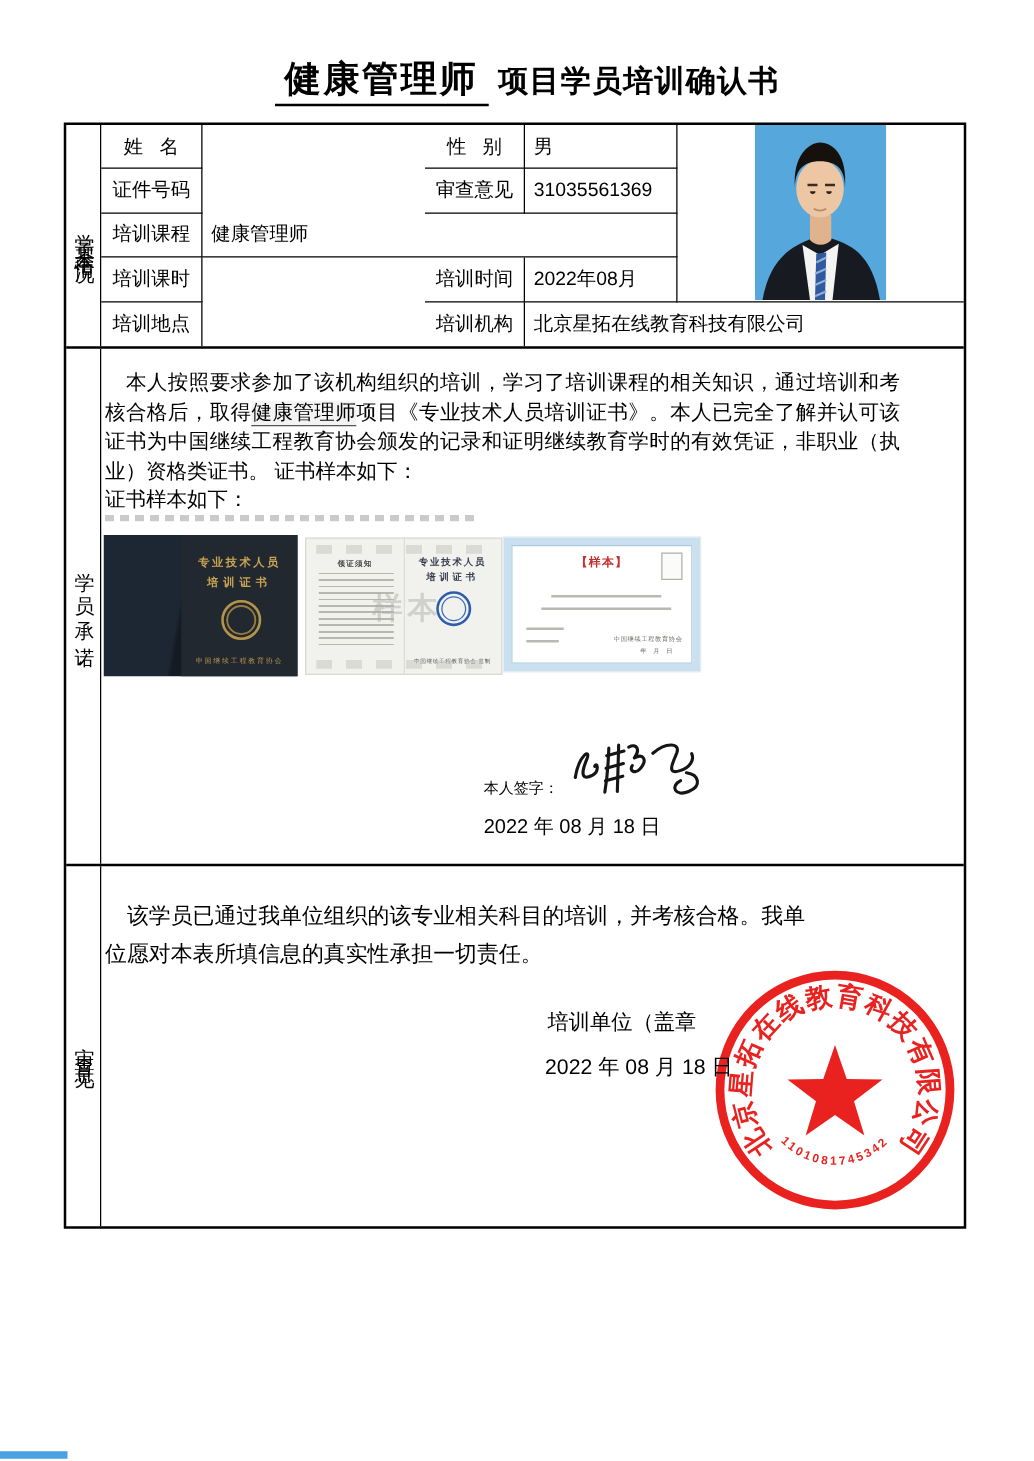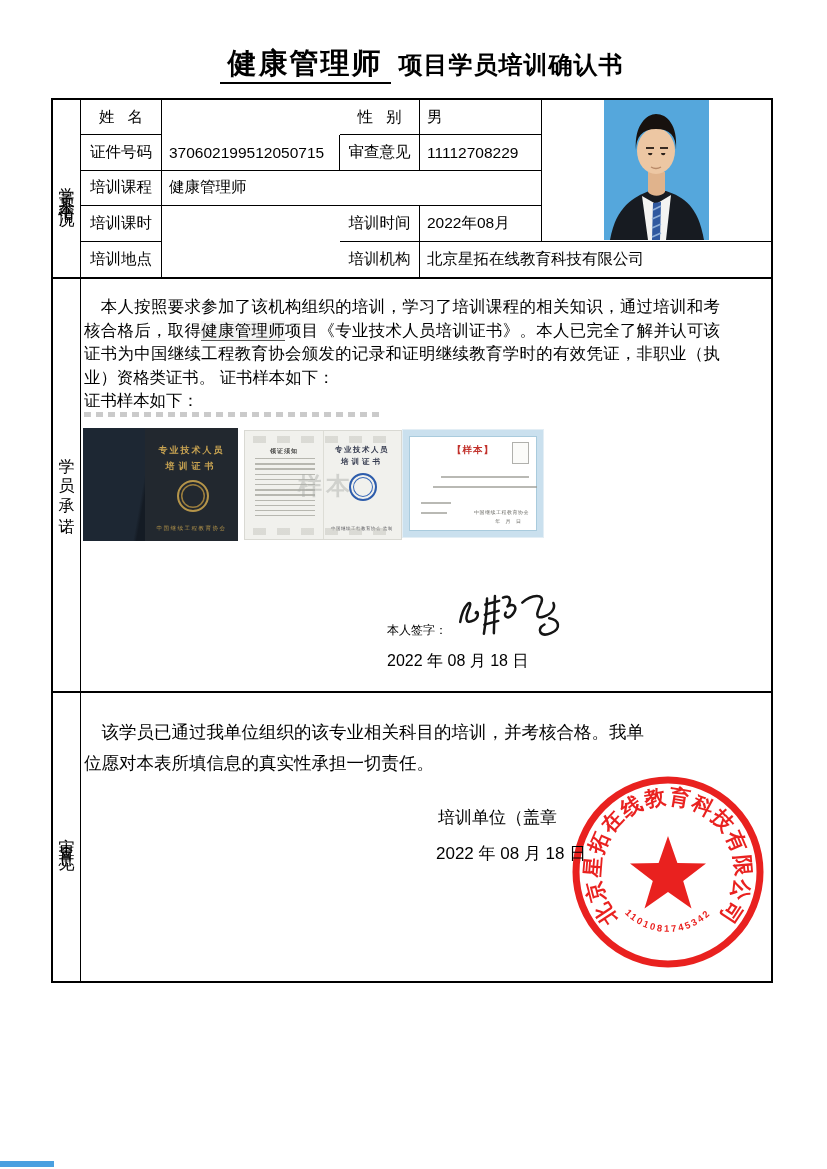--- a/index.html
+++ b/index.html
@@ -61,21 +61,21 @@
   .p-title .l1{display:block;font-size:7.5px;letter-spacing:1.5px;}
   .p-title .l2{display:block;font-size:7.5px;letter-spacing:3px;margin-top:2px;}
   .p-seal{position:absolute;left:50%;top:42px;width:24px;height:24px;margin-left:-13px;border:2px solid #2d5cab;border-radius:50%;
         box-shadow:inset 0 0 0 2px #f1f1ed, inset 0 0 0 3px #3a6ab8;}
   .p-org{position:absolute;bottom:8px;left:0;width:100%;text-align:center;font-size:4.5px;color:#55555a;letter-spacing:.5px;}
   .p-sm{position:absolute;left:8px;right:8px;height:7px;opacity:.5;
         background:repeating-linear-gradient(90deg,#c4c4bd 0 13px,transparent 13px 24px);}
   .p-sm.top{top:5px;} .p-sm.bot{bottom:4px;}
   .watermark{position:absolute;left:34%;top:36%;font-size:24px;color:#a9aca8;opacity:.45;letter-spacing:4px;font-weight:bold;}
   
-  .cert3{left:322px;top:151px;width:140px;height:107px;background:#ffffff;border:6px solid #cae0ee;
+  .cert3{left:322px;top:151px;width:157px;height:107px;background:#ffffff;border:6px solid #cae0ee;
         box-shadow:inset 0 0 0 1px #a9cbdd, 0 0 0 1px #e3eef5;}
   .s-mark{position:absolute;top:8px;left:0;width:100%;text-align:center;color:#c2312b;font-weight:bold;font-size:9.5px;letter-spacing:1px;}
   .s-photo-box{position:absolute;right:8px;top:6px;width:15px;height:20px;border:1px solid #b0b0ac;background:#fbfbf9;}
   .s-line{position:absolute;height:2px;background:#9b9b94;opacity:.7;}
   .s-org{position:absolute;right:8px;bottom:16px;font-size:5px;color:#6b6b66;letter-spacing:.5px;}
   .s-date{position:absolute;right:14px;bottom:7px;font-size:5px;color:#6b6b66;letter-spacing:2px;}
 
   .sig-label{position:absolute;left:306px;top:343px;font-size:12px;}
   .sig-svg{position:absolute;left:372px;top:306px;}
   .sig-date{position:absolute;left:306px;top:372px;font-size:16px;}
@@ -118,23 +118,22 @@
               <path d="M44,72 h17 v20 c-4,5 -13,5 -17,0 Z" fill="#e0b38c"></path>
               <ellipse cx="52" cy="51" rx="19" ry="23" fill="#edc7a3"></ellipse>
               <path d="M32,50 C30,25 43,14 52,14 C63,14 74,25 72,50 C72,36 66,29 52,29 C38,29 32,37 32,50 Z" fill="#17110e"></path>
               <path d="M42,48 h8 M56,48 h8" stroke="#3a2c22" stroke-width="2" fill="none"></path>
               <path d="M44,53 a2.2,2.2 0 1 0 4.4,0 M57,53 a2.2,2.2 0 1 0 4.4,0" fill="#2b211a"></path>
               <path d="M47,67 q5,3 10,0" stroke="#b98a68" stroke-width="1.4" fill="none"></path>
             </svg>
           </div>
 
           <div class="cell lab" style="grid-area:2/1">证件号码</div>
-          <div class="cell" style="grid-area:2/2">370602199512050715</div>
           <div class="cell lab" style="grid-area:2/3">审查意见</div>
-          <div class="cell" style="grid-area:2/4">11112708229</div>
+          <div class="cell" style="grid-area:2/4">31035561369</div>
 
           <div class="cell lab" style="grid-area:3/1">培训课程</div>
           <div class="cell" style="grid-area:3/2/4/5">健康管理师</div>
 
           <div class="cell lab" style="grid-area:4/1">培训课时</div>
           <div class="cell lab" style="grid-area:4/3">培训时间</div>
           <div class="cell" style="grid-area:4/4">2022年08月</div>
 
           <div class="cell lab noB" style="grid-area:5/1">培训地点</div>
           <div class="cell lab noB" style="grid-area:5/3">培训机构</div>

